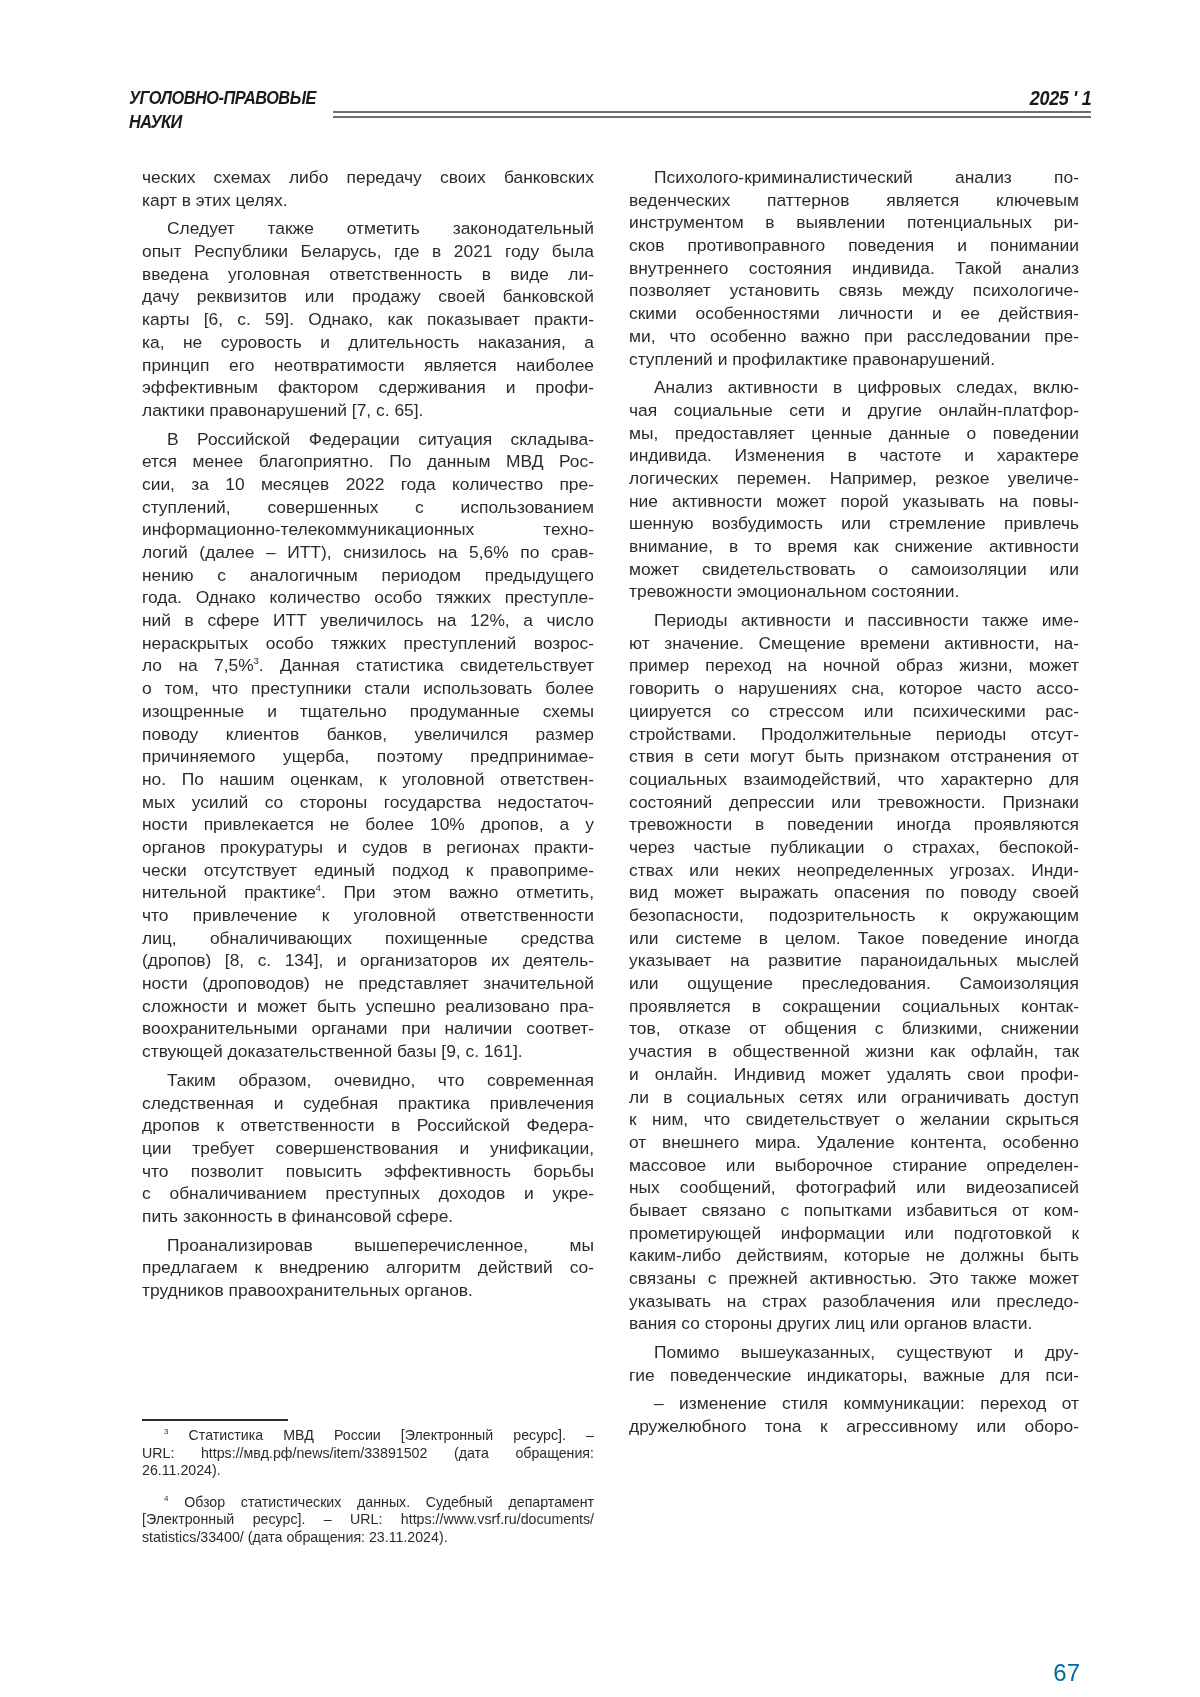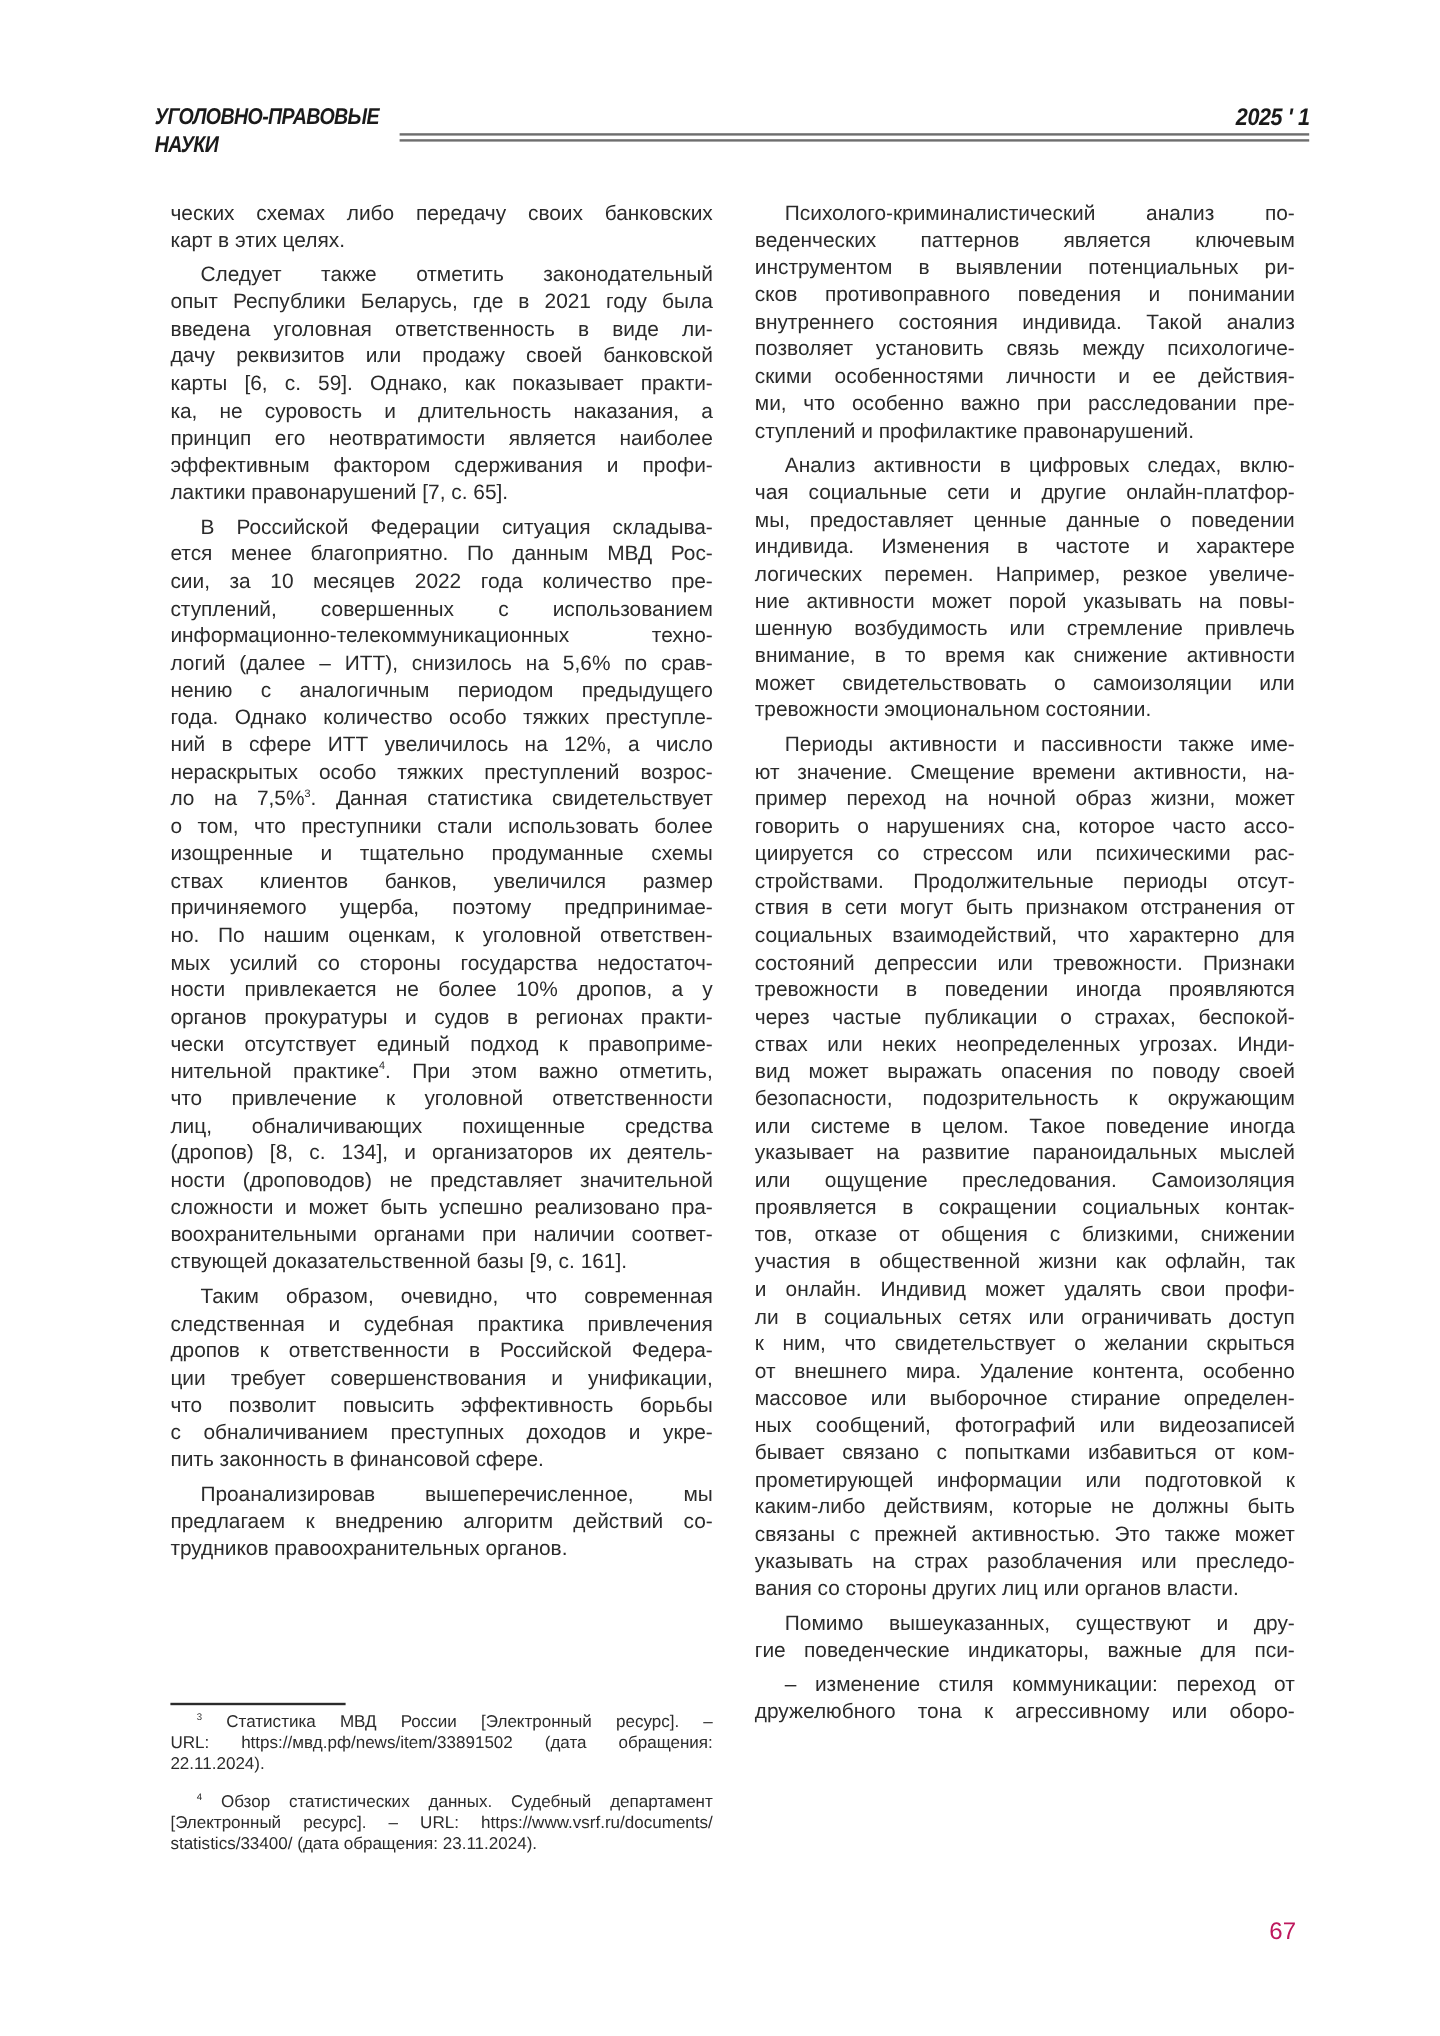--- a/index.html
+++ b/index.html
@@ -15,21 +15,21 @@
   .line { display: block; font-size: 17.4px; line-height: 22.7px; height: 22.7px; text-align: justify; text-align-last: justify; white-space: nowrap; overflow: visible; }
   .line.last { text-align-last: left; }
   .line.indent { padding-left: 25px; }
   sup { font-size: 9px; vertical-align: 7px; line-height: 0; }
   .footnote-rule { position: absolute; left: 142px; top: 1419px; width: 146px; border-top: 2px solid #2b2b2b; }
   .footnotes { position: absolute; left: 142px; top: 1427px; width: 452px; }
   .fn { margin: 0 0 14px 0; }
   .fn .line { font-size: 14.2px; line-height: 17.5px; height: 17.5px; }
   .fn .line.indent { padding-left: 22px; }
   .fn sup { font-size: 8px; vertical-align: 6px; }
-  .page-number { position: absolute; right: 120px; top: 1598px; font-size: 20px; line-height: 24px; color: #be185d; }
+  .page-number { position: absolute; right: 120px; top: 1661px; font-size: 24px; line-height: 24px; color: #0369a1; }
 </style>
 </head>
 <body>
 
 <div class="header">
   <div class="header-section">
     <div>Уголовно-правовые</div>
     <div>науки</div>
   </div>
   <div class="header-rule"></div>
@@ -59,21 +59,21 @@
     <span class="line">ступлений, совершенных с использованием</span>
     <span class="line">информационно-телекоммуникационных техно-</span>
     <span class="line">логий (далее – ИТТ), снизилось на 5,6% по срав-</span>
     <span class="line">нению с аналогичным периодом предыдущего</span>
     <span class="line">года. Однако количество особо тяжких преступле-</span>
     <span class="line">ний в сфере ИТТ увеличилось на 12%, а число</span>
     <span class="line">нераскрытых особо тяжких преступлений возрос-</span>
     <span class="line"><span>ло на 7,5%</span><sup>3</sup><span>. Данная статистика свидетельствует</span></span>
     <span class="line">о том, что преступники стали использовать более</span>
     <span class="line">изощренные и тщательно продуманные схемы</span>
-    <span class="line">ствах клиентов банков, увеличился размер</span>
+    <span class="line">поводу клиентов банков, увеличился размер</span>
     <span class="line">причиняемого ущерба, поэтому предпринимае-</span>
     <span class="line">но. По нашим оценкам, к уголовной ответствен-</span>
     <span class="line">мых усилий со стороны государства недостаточ-</span>
     <span class="line">ности привлекается не более 10% дропов, а у</span>
     <span class="line">органов прокуратуры и судов в регионах практи-</span>
     <span class="line">чески отсутствует единый подход к правоприме-</span>
     <span class="line"><span>нительной практике</span><sup>4</sup><span>. При этом важно отметить,</span></span>
     <span class="line">что привлечение к уголовной ответственности</span>
     <span class="line">лиц, обналичивающих похищенные средства</span>
     <span class="line">(дропов) [8, с. 134], и организаторов их деятель-</span>
@@ -96,21 +96,21 @@
     <span class="line">предлагаем к внедрению алгоритм действий со-</span>
     <span class="line last">трудников правоохранительных органов.</span>
   </div>
 </div>
 
 <div class="footnote-rule"></div>
 <div class="footnotes">
   <div class="fn">
     <span class="line indent"><sup>3</sup> <span>Статистика МВД России [Электронный ресурс]. –</span></span>
     <span class="line">URL: https://мвд.рф/news/item/33891502 (дата обращения:</span>
-    <span class="line last">22.11.2024).</span>
+    <span class="line last">26.11.2024).</span>
   </div>
   <div class="fn">
     <span class="line indent"><sup>4</sup> <span>Обзор статистических данных. Судебный департамент</span></span>
     <span class="line">[Электронный ресурс]. – URL: https://www.vsrf.ru/documents/</span>
     <span class="line last">statistics/33400/ (дата обращения: 23.11.2024).</span>
   </div>
 </div>
 
 <div class="col col-right">
   <div class="para">

